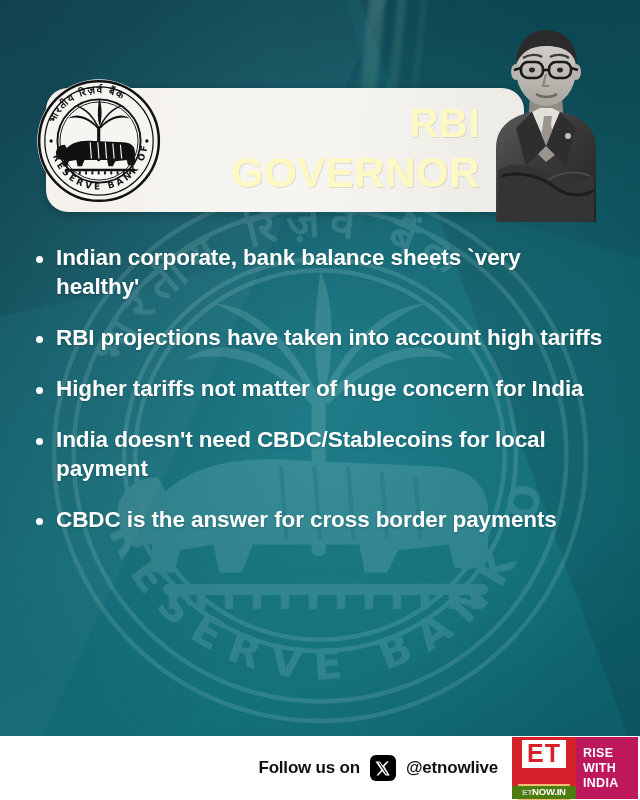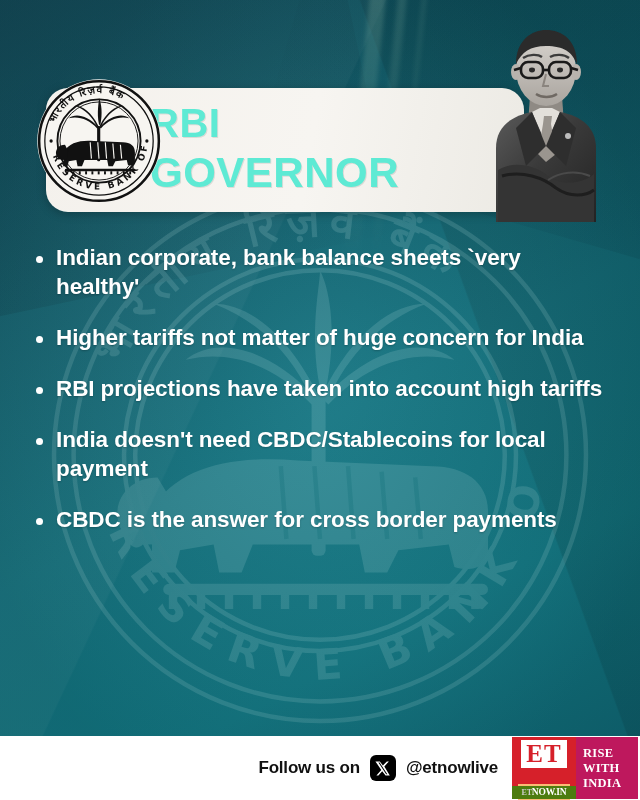--- a/index.html
+++ b/index.html
@@ -90,22 +90,22 @@
     height: 124px;
     background: linear-gradient(100deg, #f4f1ec 0%, #f7f5f1 55%, #eceae4 100%);
     border-radius: 22px;
     box-shadow: 0 2px 10px rgba(0,0,0,.25);
   }
   .band-title {
     position: absolute;
     left: 150px;
     top: 10px;
     width: 330px;
-    text-align: left;
-    color: #5eead4;
+    text-align: right;
+    color: #fef9c3;
     font-weight: 700;
     font-size: 40px;
     line-height: 50px;
     letter-spacing: .5px;
     text-shadow: 1px 1px 0 rgba(0,0,0,.10);
   }
   .band-title .l2 { font-size: 42px; }
 
   
   .seal {
@@ -195,21 +195,20 @@
     font-weight: 700;
     font-size: 17px;
     letter-spacing: -.2px;
     margin-right: 14px;
   }
 
   .etnow-logo {
     display: flex;
     height: 62px;
     margin-right: 2px;
-    font-family: Liberation Serif, serif;
   }
   .etnow-left {
     position: relative;
     width: 64px;
     background: #d6202a;
     display: flex;
     flex-direction: column;
     align-items: center;
     justify-content: flex-start;
     padding-top: 3px;
@@ -458,25 +457,25 @@
     </svg>
   </div>
 
   <div class="bullets">
     <div class="bullet">
       <span class="dot"></span>
       <span class="btext">Indian corporate, bank balance sheets `very healthy'</span>
     </div>
     <div class="bullet">
       <span class="dot"></span>
-      <span class="btext">Higher tariffs not matter of huge concern for India</span>
+      <span class="btext">RBI projections have taken into account high tariffs</span>
     </div>
     <div class="bullet">
       <span class="dot"></span>
-      <span class="btext">RBI projections have taken into account high tariffs</span>
+      <span class="btext">Higher tariffs not matter of huge concern for India</span>
     </div>
     <div class="bullet">
       <span class="dot"></span>
       <span class="btext">India doesn't need CBDC/Stablecoins for local payment</span>
     </div>
     <div class="bullet">
       <span class="dot"></span>
       <span class="btext">CBDC is the answer for cross border payments</span>
     </div>
   </div>

